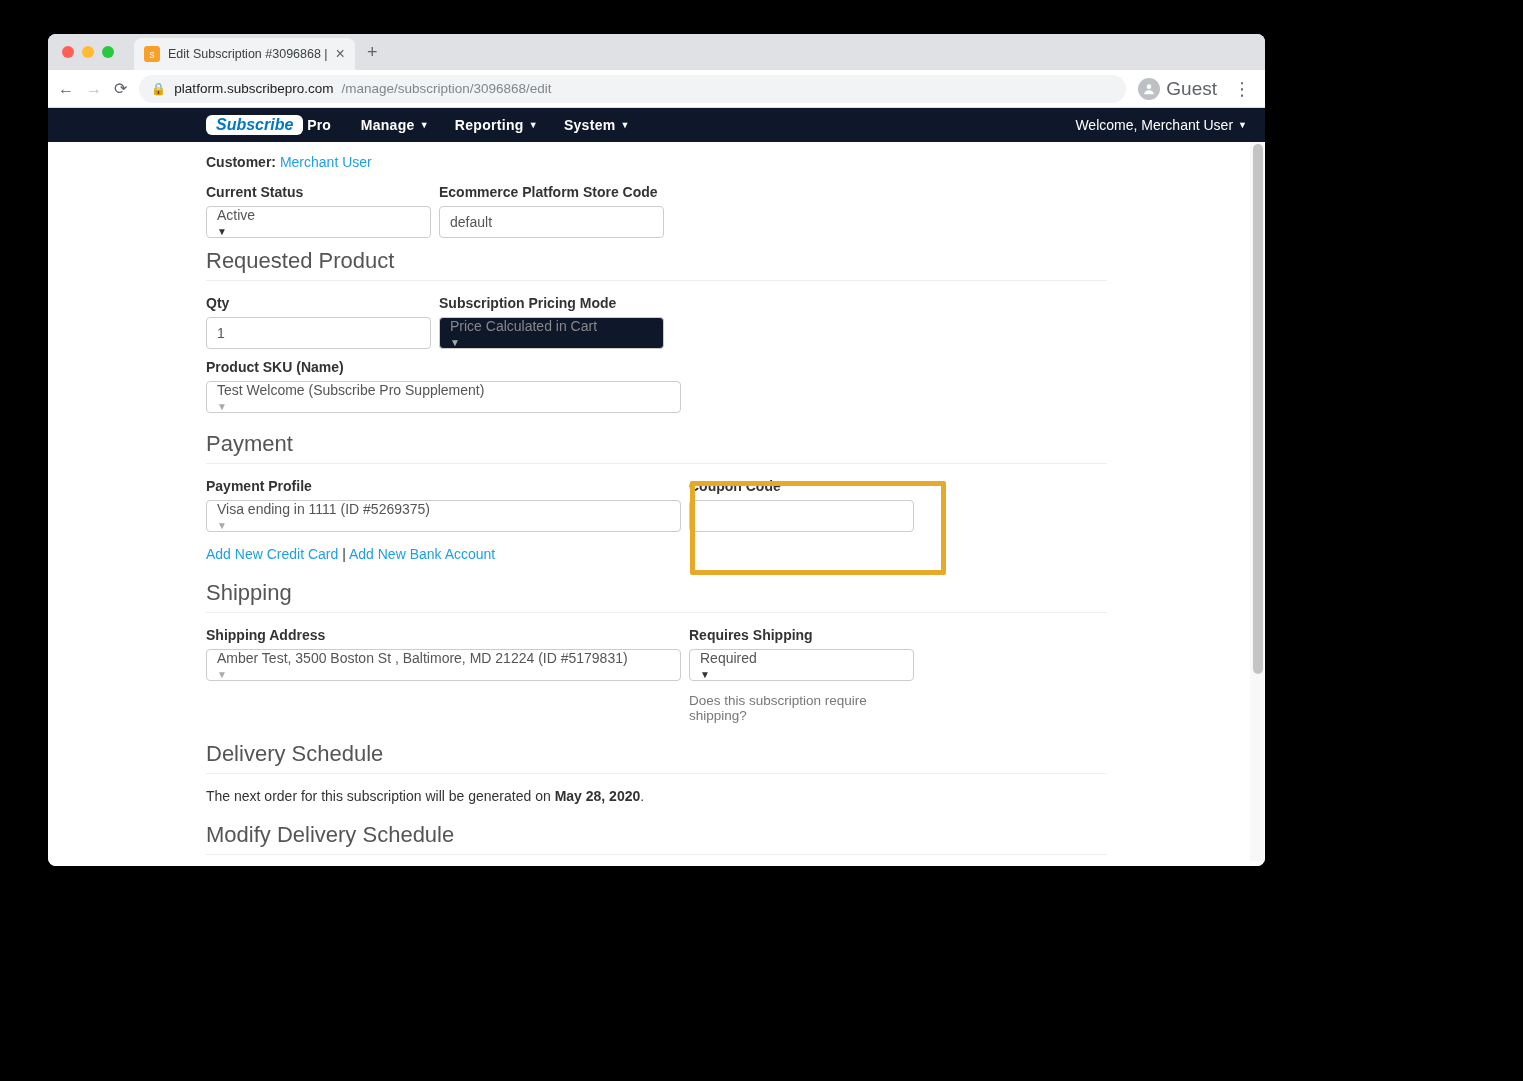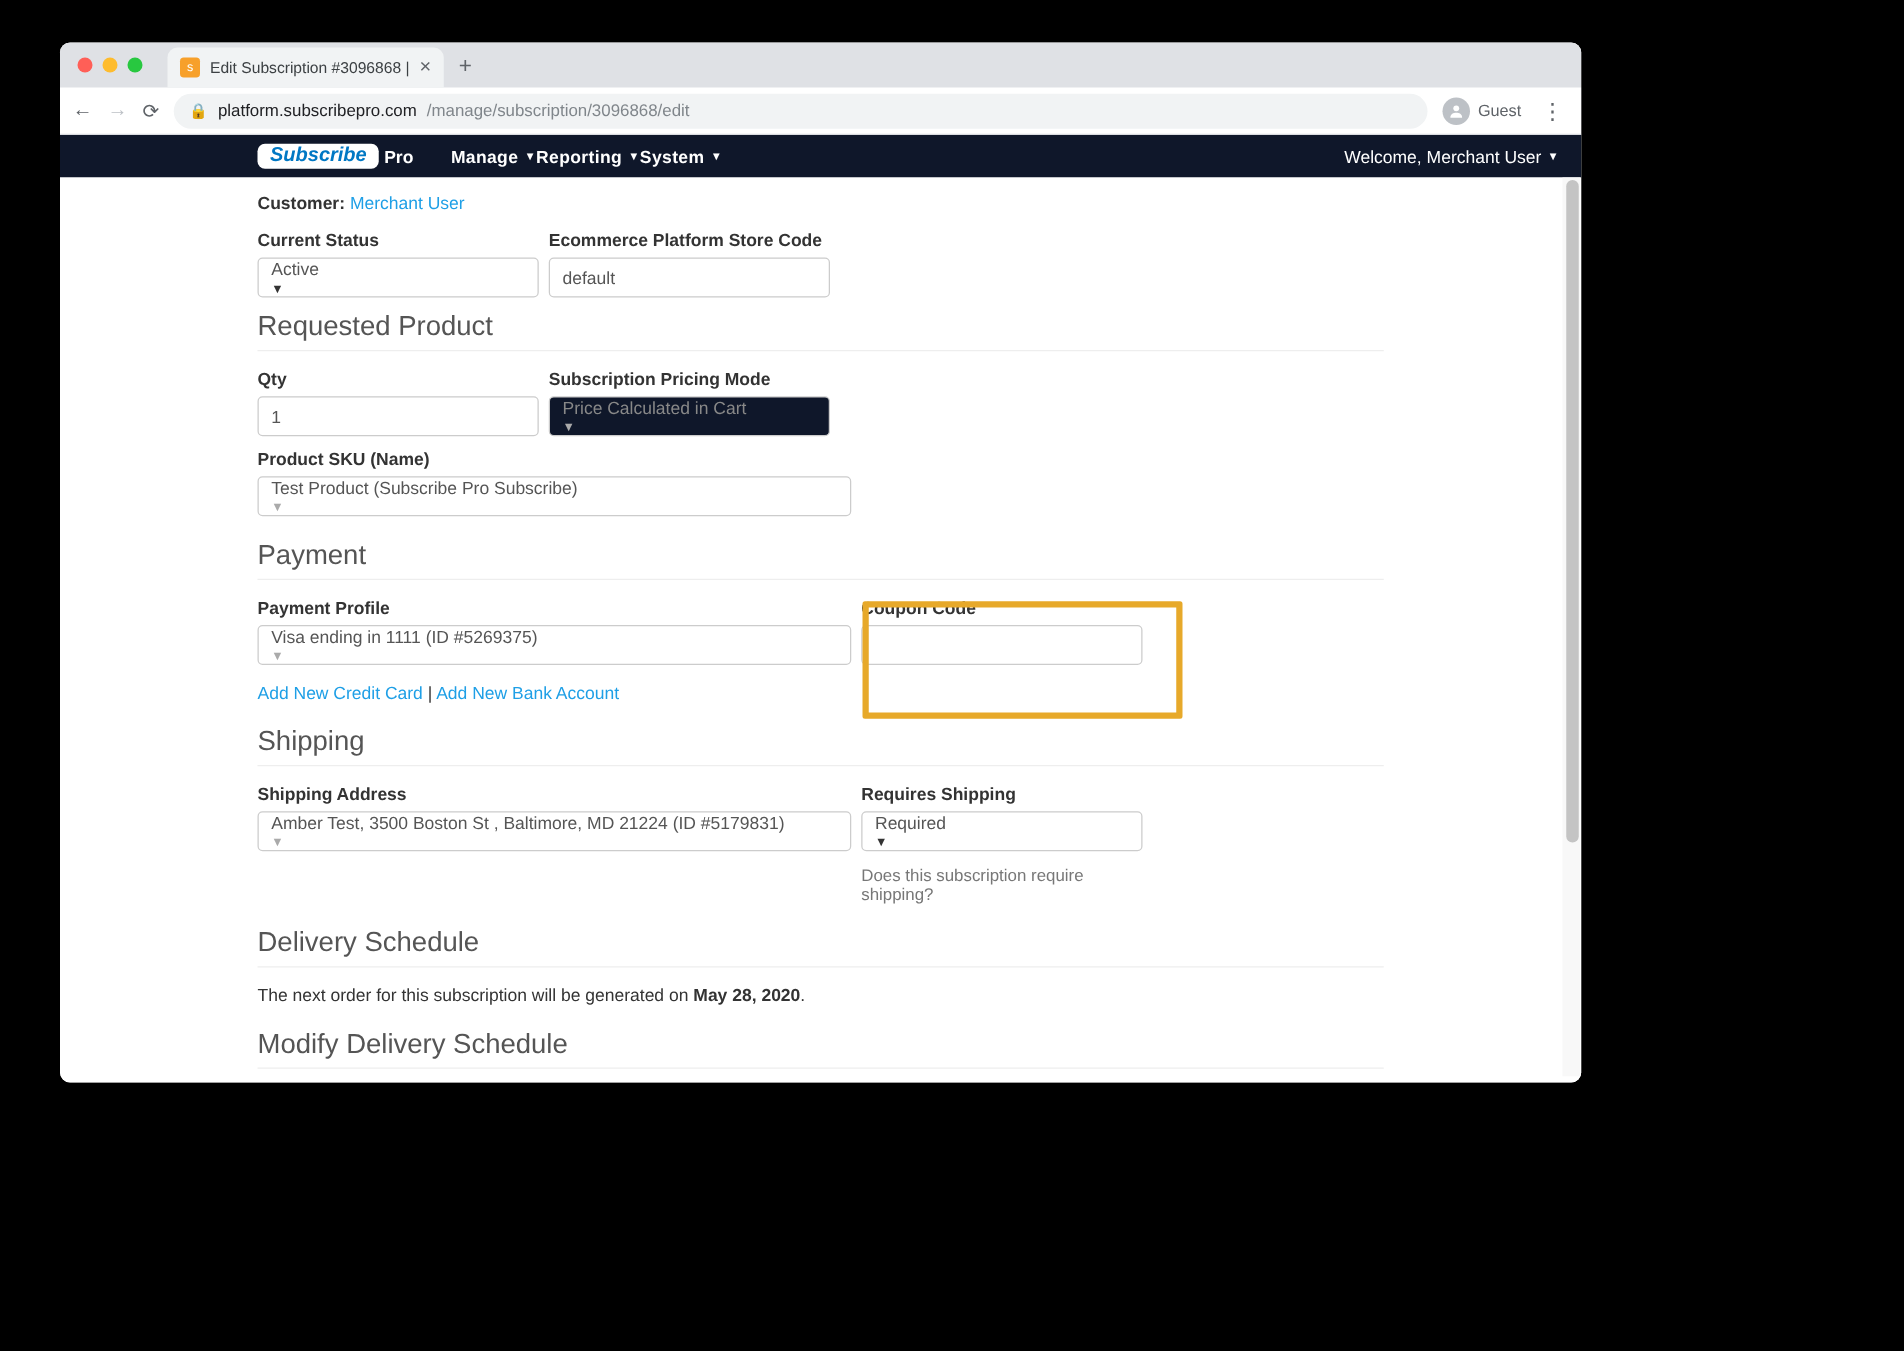--- a/index.html
+++ b/index.html
@@ -83,21 +83,21 @@
     display:flex;
     align-items:center;
     padding: 0 12px;
     gap: 8px;
     font-size: 13.5px;
     color:#202124;
   }
   .addr .lock { color:#5f6368; font-size:12px; }
   .addr .host { color:#202124; }
   .addr .path { color:#80868b; }
-  .guest { display:flex; align-items:center; gap:6px; color:#5f6368; font-size:13px; }
+  .guest { display:flex; align-items:center; gap:6px; color:#5f6368; font-size:19px; }
   .guest-avatar { width:22px;height:22px;border-radius:50%;background:#bdc1c6;display:flex;align-items:center;justify-content:center;color:#fff;font-size:14px; }
   .kebab { color:#5f6368; font-size:18px; padding:0 4px; }
 
   
   .appbar {
     background: #0f172a;
     color: #fff;
     height: 34px;
     display:flex;
     align-items:center;
@@ -107,21 +107,21 @@
     background:#fff;
     color:#0078c4;
     font-weight:700;
     font-style:italic;
     font-size:16px;
     padding: 1px 10px;
     border-radius: 6px;
     margin-right: 4px;
   }
   .logo-pro { color:#fff; font-weight:700; font-size:14px; margin-right:30px; }
-  .menu { display:flex; }
+  .menu { display:flex; gap:26px; }
   .menu-item { font-weight:600; font-size:14px; letter-spacing:0.3px; cursor:pointer; display:flex; align-items:center; gap:5px;}
   .caret-down { font-size:9px; }
   .welcome { margin-left:auto; margin-right:18px; font-size:14px; display:flex;align-items:center;gap:5px;}
 
   
   .content {
     position:absolute;
     left:0; right:0; top:108px; bottom:0;
     overflow:hidden;
     background:#fff;
@@ -293,21 +293,21 @@
             <span>Price Calculated in Cart</span>
             <span class="sel-caret grey">▼</span>
           </div>
         </div>
       </div>
 
       <div class="row">
         <div class="field w475">
           <label>Product SKU (Name)</label>
           <div class="control">
-            <span>Test Product (Subscribe Pro Subscribe)</span>
+            <span>Test Welcome (Subscribe Pro Supplement)</span>
             <span class="sel-caret grey">▼</span>
           </div>
         </div>
       </div>
 
       <h2 class="section">Payment</h2>
 
       <div class="row">
         <div class="field w475">
           <label>Payment Profile</label>

